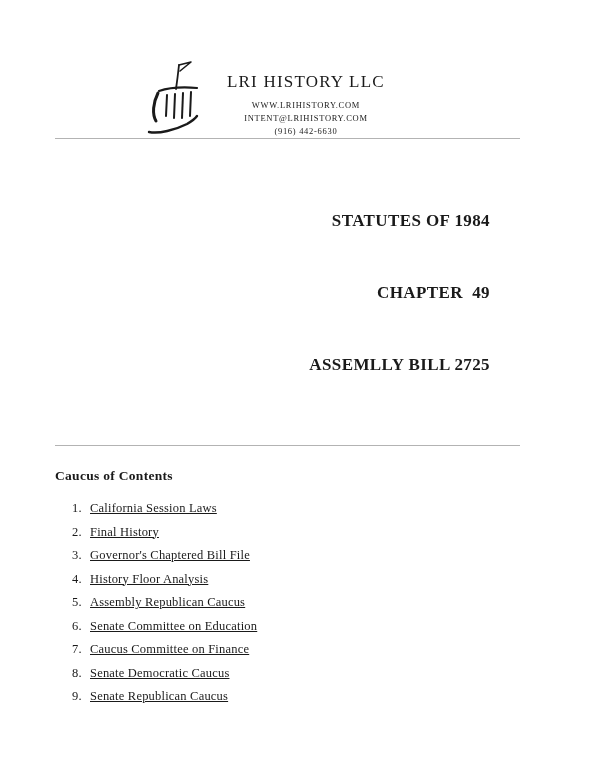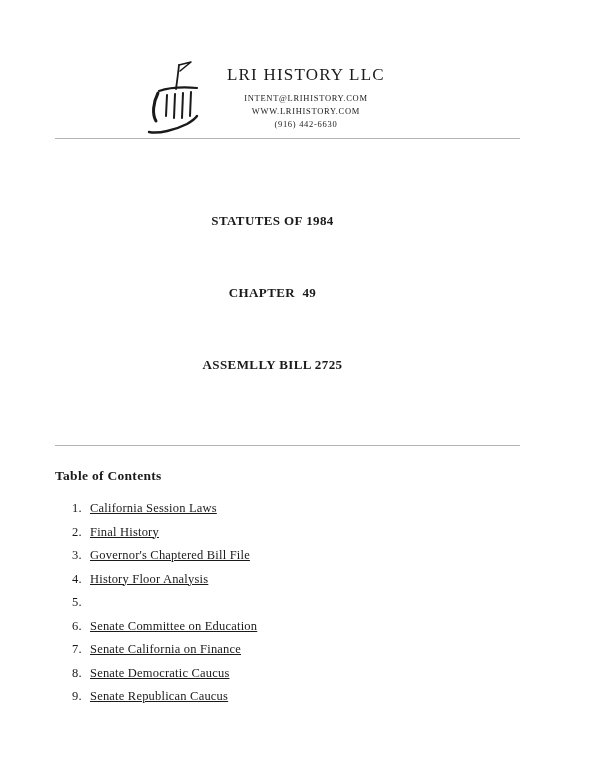--- a/index.html
+++ b/index.html
@@ -16,21 +16,21 @@
   }
   .page {
     box-sizing: border-box;
     width: 600px;
     height: 776px;
     padding: 58px 80px 0 55px;
   }
   
   .header {
     display: flex;
-    align-items: center;
+    align-items: flex-end;
   }
   .logo {
     margin-left: 86px;
     width: 68px;
     height: 80px;
     flex: 0 0 auto;
   }
   .logo svg { display: block; }
   .contact {
     margin-left: 18px;
@@ -52,23 +52,23 @@
   hr.rule {
     border: none;
     border-top: 1px solid #b3b3b3;
     margin: 0;
   }
   .rule-top { margin-top: 24px; }
   .rule-bottom { margin-top: 20px; }
   
   .reference {
     margin: 22px 30px 20px 0;
-    text-align: center;
+    text-align: right;
     font-weight: bold;
-    font-size: 13px;
+    font-size: 17px;
     line-height: 24px;
     letter-spacing: 0.4px;
     white-space: pre-wrap;
   }
   
   .toc-heading {
     margin: 22px 0 0 0;
     font-size: 13.5px;
     font-weight: bold;
     letter-spacing: 0.3px;
@@ -110,65 +110,66 @@
         <path d="M26 37 L25 58" stroke="#1a1a1a" stroke-width="2" stroke-linecap="round"></path>
         <path d="M34 36 L33 60" stroke="#1a1a1a" stroke-width="2" stroke-linecap="round"></path>
         <path d="M42 35 L41 60" stroke="#1a1a1a" stroke-width="2" stroke-linecap="round"></path>
         <path d="M50 34 L49 58" stroke="#1a1a1a" stroke-width="2" stroke-linecap="round"></path>
 
         <path d="M8 74 C18 76 34 72 46 66 C51 63 54 61 56 58" stroke="#1a1a1a" stroke-width="2.4" stroke-linecap="round"></path>
       </svg>
     </div>
     <div class="contact">
       <div class="company">LRI HISTORY LLC</div>
+      <div class="contact-line">WWW.LRIHISTORY.COM</div>
       <div class="contact-line">INTENT@LRIHISTORY.COM</div>
-      <div class="contact-line">WWW.LRIHISTORY.COM</div>
       <div class="contact-line">(916) 442-6630</div>
     </div>
   </div>
 
   <hr class="rule rule-top">
 
   <div class="reference">
     <div>STATUTES OF 1984</div>
     <div>CHAPTER  49</div>
     <div>ASSEMLLY BILL 2725</div>
   </div>
 
   <hr class="rule rule-bottom">
 
-  <h2 class="toc-heading">Table of Contents</h2>
+  <h2 class="toc-heading">Caucus of Contents</h2>
 
   <div class="toc-list">
     <div class="toc-item">
       <span class="toc-num">1.</span>
       <span class="toc-label">California Session Laws</span>
     </div>
     <div class="toc-item">
       <span class="toc-num">2.</span>
       <span class="toc-label">Final History</span>
     </div>
     <div class="toc-item">
       <span class="toc-num">3.</span>
       <span class="toc-label">Governor's Chaptered Bill File</span>
     </div>
     <div class="toc-item">
       <span class="toc-num">4.</span>
       <span class="toc-label">History Floor Analysis</span>
     </div>
     <div class="toc-item">
       <span class="toc-num">5.</span>
+      <span class="toc-label">Assembly Republican Caucus</span>
     </div>
     <div class="toc-item">
       <span class="toc-num">6.</span>
       <span class="toc-label">Senate Committee on Education</span>
     </div>
     <div class="toc-item">
       <span class="toc-num">7.</span>
-      <span class="toc-label">Senate California on Finance</span>
+      <span class="toc-label">Caucus Committee on Finance</span>
     </div>
     <div class="toc-item">
       <span class="toc-num">8.</span>
       <span class="toc-label">Senate Democratic Caucus</span>
     </div>
     <div class="toc-item">
       <span class="toc-num">9.</span>
       <span class="toc-label">Senate Republican Caucus</span>
     </div>
   </div>

